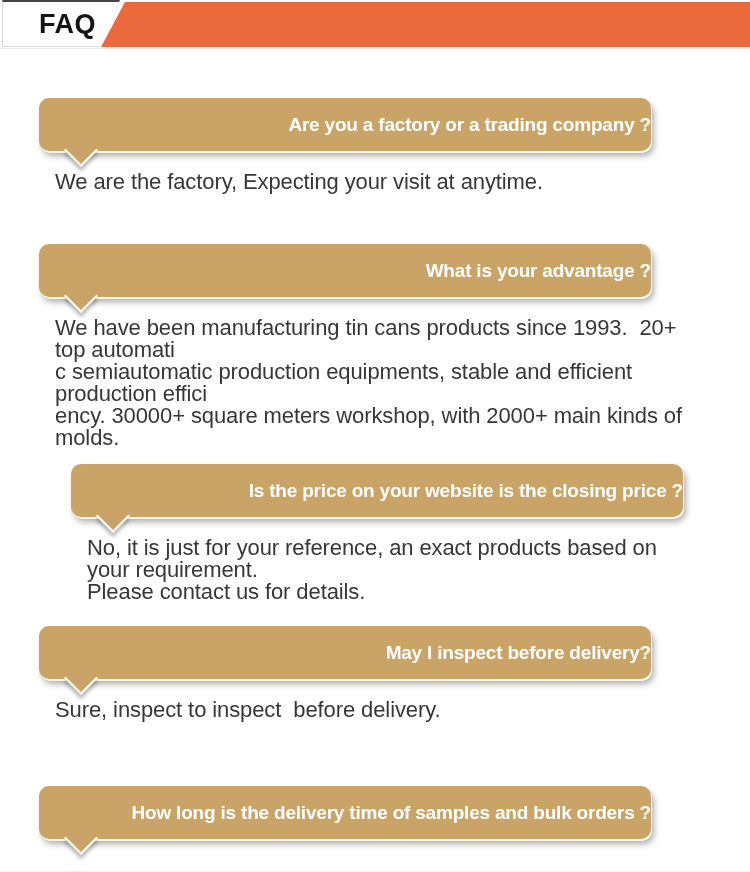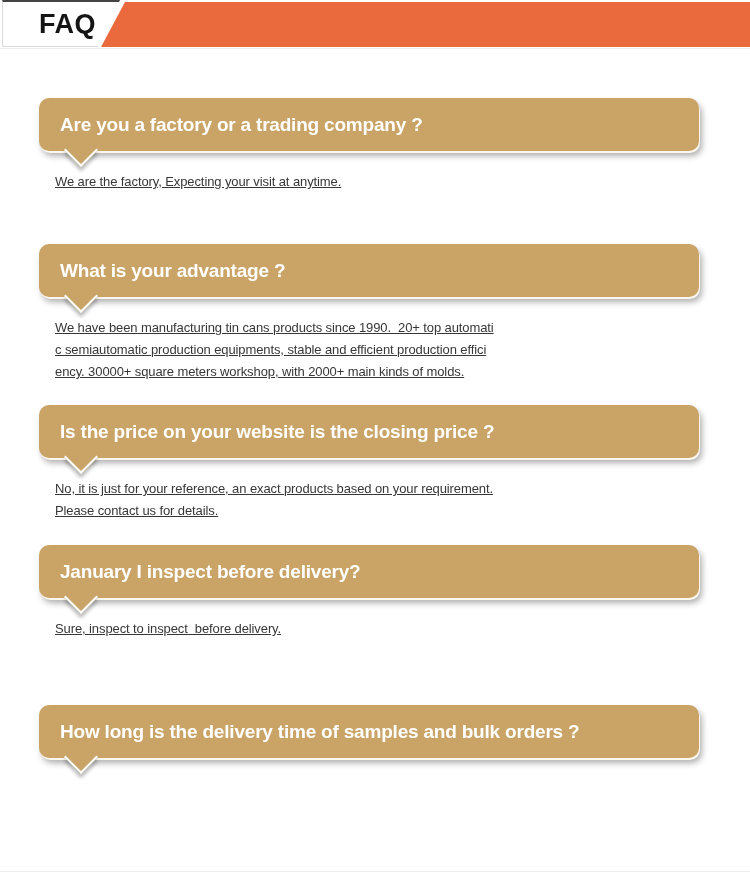--- a/index.html
+++ b/index.html
@@ -27,52 +27,52 @@
     box-sizing:border-box;
     display:flex;align-items:center;
     padding-left:36px;
     font-size:27px;font-weight:bold;color:#151515;letter-spacing:0.5px;
   }
 
   
   .faq-list{padding-top:49px;}
   .q-bar{
     position:relative;
-    margin-left:39px;width:660px;height:53px;
+    margin-left:39px;width:612px;height:53px;
     box-sizing:border-box;
     background:var(--tan,#C9A466);
     border-radius:10px;
     display:flex;align-items:center;
     padding-left:21px;
     box-shadow:1px 2px 0 #fbf7ef, 3px 5px 6px rgba(0,0,0,0.32);
     color:var(--qtext,#ffffff);
     font-size:19px;font-weight:bold;letter-spacing:-0.2px;
     white-space:pre;
+    justify-content:flex-end;
   }
   .tail{
     position:absolute;left:30px;bottom:-11px;
     width:22px;height:22px;
     background:var(--tan,#C9A466);
     transform:rotate(45deg);
     border-right:2px solid #fff;
     border-bottom:2px solid #fff;
     box-shadow:3px 3px 4px rgba(0,0,0,0.28);
     z-index:2;
   }
   .answer{
     margin:20px 50px 0 55px;
-    font-size:13px;line-height:22px;
+    font-size:22px;line-height:22px;
     color:var(--atext,#373737);
     letter-spacing:-0.1px;
     white-space:pre-wrap;
-    text-decoration:underline;
   }
   .blk-1{margin-bottom:51px;}
-  .blk-2{margin-bottom:22px;}
-  .blk-3{margin-bottom:23px;}
+  .blk-2{margin-bottom:15px;}
+  .blk-3{margin-bottom:23px;padding-left:32px;}
   .blk-4{margin-bottom:65px;}
   .blk-5{margin-bottom:0;}
 
   .footer-rule{position:absolute;left:0;bottom:0;width:100%;height:1px;background:#efefef;}
 </style>
 </head>
 <body>
 
 <div class="page">
 
@@ -91,37 +91,37 @@
         <span class="tail"></span>
       </div>
       <p class="answer">We are the factory, Expecting your visit at anytime.</p>
     </section>
 
     <section class="faq-block blk-2">
       <div class="q-bar">
         <span>What is your advantage ?</span>
         <span class="tail"></span>
       </div>
-      <p class="answer">We have been manufacturing tin cans products since 1990.  20+ top automati
+      <p class="answer">We have been manufacturing tin cans products since 1993.  20+ top automati
 c semiautomatic production equipments, stable and efficient production effici
 ency. 30000+ square meters workshop, with 2000+ main kinds of molds.</p>
     </section>
 
     <section class="faq-block blk-3">
       <div class="q-bar">
         <span>Is the price on your website is the closing price ?</span>
         <span class="tail"></span>
       </div>
       <p class="answer">No, it is just for your reference, an exact products based on your requirement.
 Please contact us for details.</p>
     </section>
 
     <section class="faq-block blk-4">
       <div class="q-bar">
-        <span>January I inspect before delivery?</span>
+        <span>May I inspect before delivery?</span>
         <span class="tail"></span>
       </div>
       <p class="answer">Sure, inspect to inspect  before delivery.</p>
     </section>
 
     <section class="faq-block blk-5">
       <div class="q-bar">
         <span>How long is the delivery time of samples and bulk orders ?</span>
         <span class="tail"></span>
       </div>

